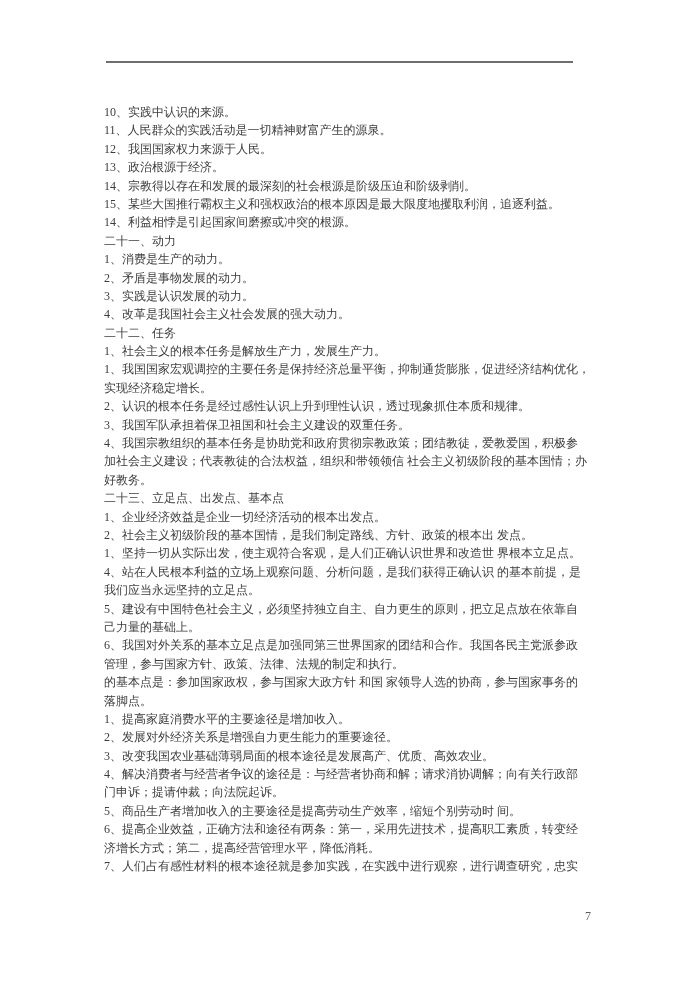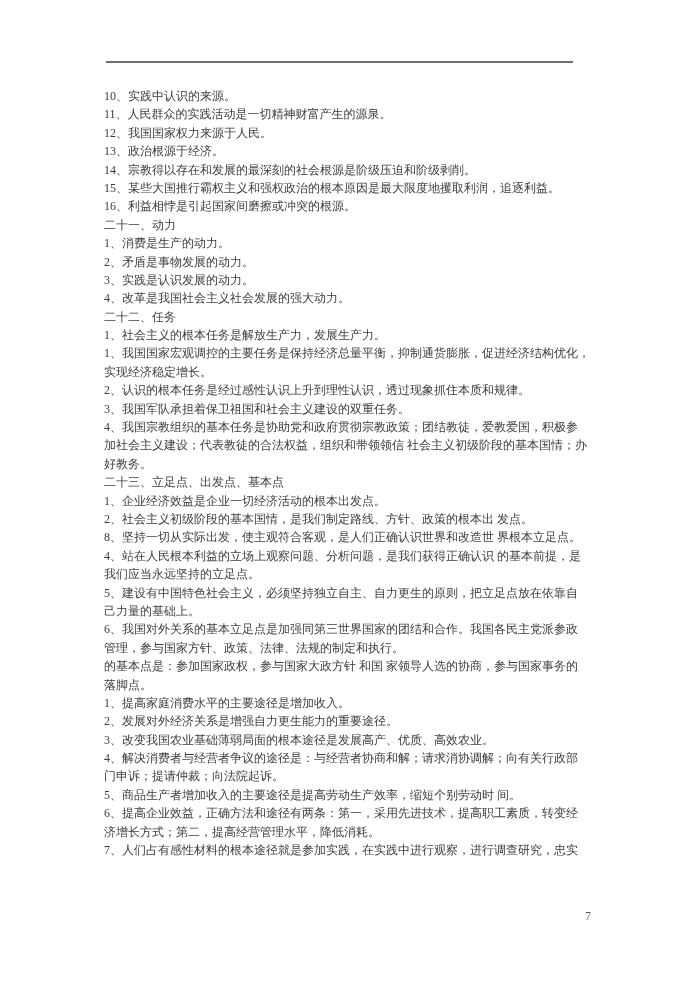--- a/index.html
+++ b/index.html
@@ -19,21 +19,21 @@
     position: absolute;
     left: 106px;
     top: 61px;
     width: 467px;
     height: 2px;
     background: #6e6e6e;
   }
   .doc-body {
     position: absolute;
     left: 104px;
-    top: 87px;
+    top: 103px;
     width: 510px;
     font-size: 12px;
     line-height: 18.4px;
     color: #3c3c3c;
   }
   .text-line, .section-heading {
     white-space: pre;
     height: 18.4px;
   }
   .page-number {
@@ -49,39 +49,39 @@
 
 <div class="page">
   <div class="header-rule"></div>
   <div class="doc-body" id="doc-body">
       <div class="text-line">10、实践中认识的来源。</div>
       <div class="text-line">11、人民群众的实践活动是一切精神财富产生的源泉。</div>
       <div class="text-line">12、我国国家权力来源于人民。</div>
       <div class="text-line">13、政治根源于经济。</div>
       <div class="text-line">14、宗教得以存在和发展的最深刻的社会根源是阶级压迫和阶级剥削。</div>
       <div class="text-line">15、某些大国推行霸权主义和强权政治的根本原因是最大限度地攫取利润，追逐利益。</div>
-      <div class="text-line">16、利益相悖是引起国家间磨擦或冲突的根源。</div>
+      <div class="text-line">14、利益相悖是引起国家间磨擦或冲突的根源。</div>
       <div class="section-heading">二十一、动力</div>
       <div class="text-line">1、消费是生产的动力。</div>
       <div class="text-line">2、矛盾是事物发展的动力。</div>
       <div class="text-line">3、实践是认识发展的动力。</div>
       <div class="text-line">4、改革是我国社会主义社会发展的强大动力。</div>
       <div class="section-heading">二十二、任务</div>
       <div class="text-line">1、社会主义的根本任务是解放生产力，发展生产力。</div>
       <div class="text-line">1、我国国家宏观调控的主要任务是保持经济总量平衡，抑制通货膨胀，促进经济结构优化，</div>
       <div class="text-line">实现经济稳定增长。</div>
       <div class="text-line">2、认识的根本任务是经过感性认识上升到理性认识，透过现象抓住本质和规律。</div>
       <div class="text-line">3、我国军队承担着保卫祖国和社会主义建设的双重任务。</div>
       <div class="text-line">4、我国宗教组织的基本任务是协助党和政府贯彻宗教政策；团结教徒，爱教爱国，积极参</div>
       <div class="text-line">加社会主义建设；代表教徒的合法权益，组织和带领领信 社会主义初级阶段的基本国情；办</div>
       <div class="text-line">好教务。</div>
       <div class="section-heading">二十三、立足点、出发点、基本点</div>
       <div class="text-line">1、企业经济效益是企业一切经济活动的根本出发点。</div>
       <div class="text-line">2、社会主义初级阶段的基本国情，是我们制定路线、方针、政策的根本出 发点。</div>
-      <div class="text-line">8、坚持一切从实际出发，使主观符合客观，是人们正确认识世界和改造世 界根本立足点。</div>
+      <div class="text-line">1、坚持一切从实际出发，使主观符合客观，是人们正确认识世界和改造世 界根本立足点。</div>
       <div class="text-line">4、站在人民根本利益的立场上观察问题、分析问题，是我们获得正确认识 的基本前提，是</div>
       <div class="text-line">我们应当永远坚持的立足点。</div>
       <div class="text-line">5、建设有中国特色社会主义，必须坚持独立自主、自力更生的原则，把立足点放在依靠自</div>
       <div class="text-line">己力量的基础上。</div>
       <div class="text-line">6、我国对外关系的基本立足点是加强同第三世界国家的团结和合作。我国各民主党派参政</div>
       <div class="text-line">管理，参与国家方针、政策、法律、法规的制定和执行。</div>
       <div class="text-line">的基本点是：参加国家政权，参与国家大政方针 和国 家领导人选的协商，参与国家事务的</div>
       <div class="text-line">落脚点。</div>
       <div class="text-line">1、提高家庭消费水平的主要途径是增加收入。</div>
       <div class="text-line">2、发展对外经济关系是增强自力更生能力的重要途径。</div>

